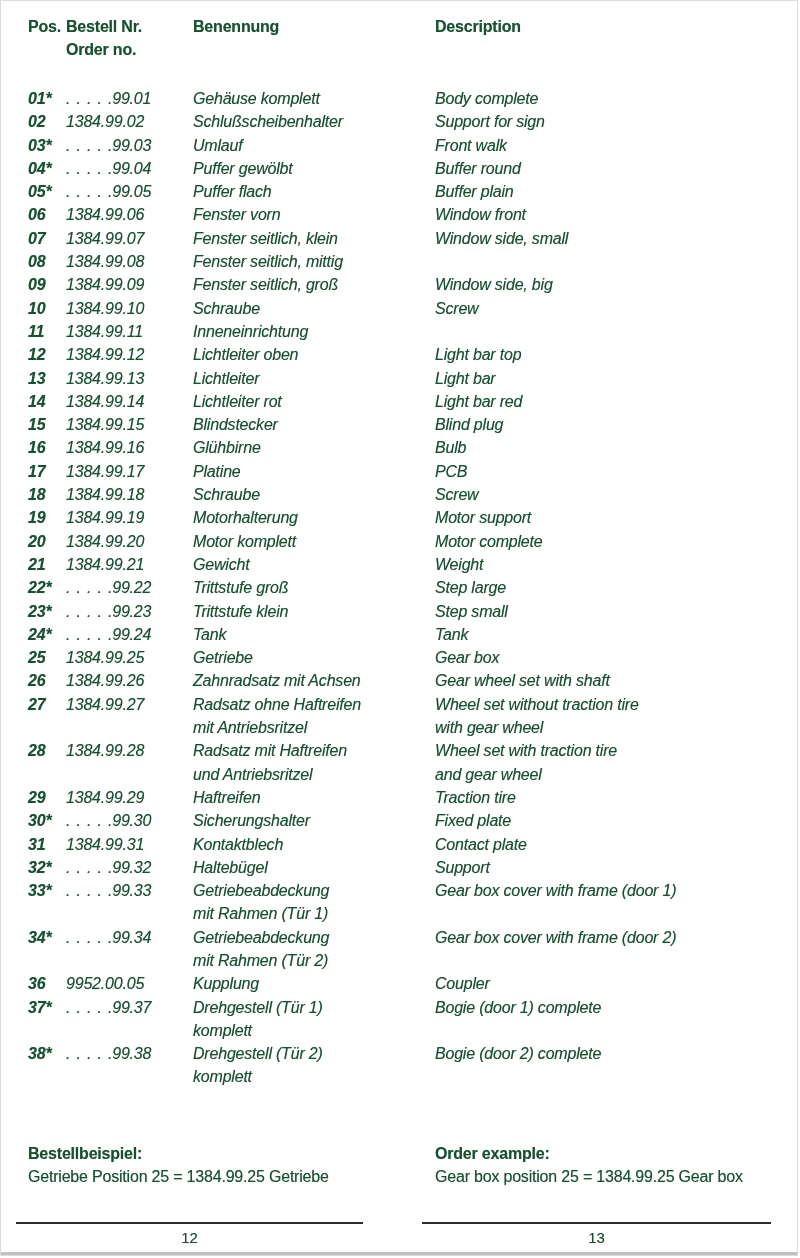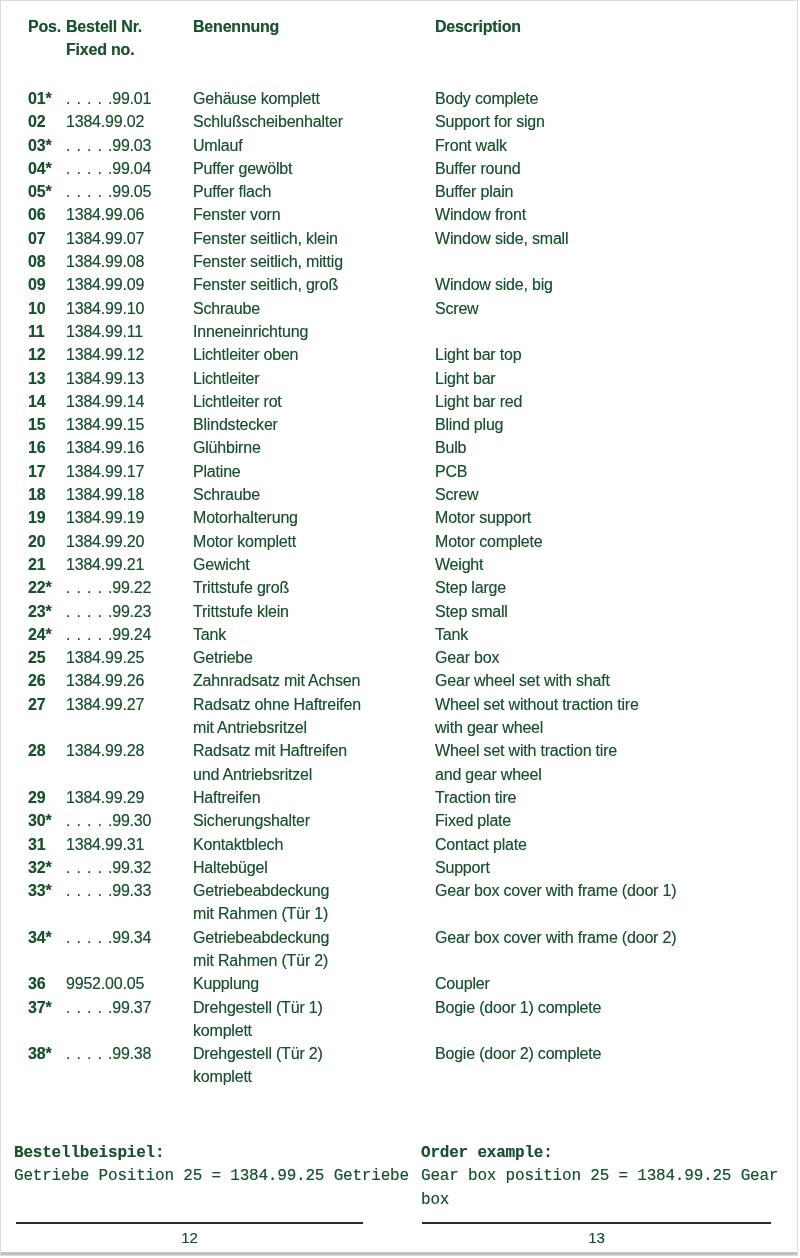--- a/index.html
+++ b/index.html
@@ -24,50 +24,49 @@
     display: grid;
     grid-template-columns: 38px 127px 242px auto;
     padding-left: 27px;
     padding-right: 8px;
   }
   .c { white-space: pre-line; }
   .header-row {
     position: absolute; top: 14px; left: 0; right: 0;
     font-weight: bold;
   }
-  .rows { position: absolute; top: 86px; left: 0; right: 0; }
+  .rows { position: absolute; top: 86px; left: 0; right: 0; font-style: italic; }
   .pos { font-weight: bold; }
   .order { word-spacing: 2px; }
   .footer {
     position: absolute; top: 1141px; left: 0; right: 0;
     display: grid;
     grid-template-columns: 407px auto;
-    padding-left: 13px;
-    font-family: Liberation Mono, monospace;
+    padding-left: 27px;
   }
   .ex-title { font-weight: bold; }
   .rule-block { position: absolute; text-align: center; }
   .rule-block.left  { left: 15px;  width: 347px; top: 1221px; }
   .rule-block.right { left: 421px; width: 349px; top: 1221px; }
   .rule-line { height: 2px; background: #2b2b2b; }
   .page-num { display: block; margin-top: 5px; font-size: 15px; line-height: 18px; }
   .bottom-bar {
     position: absolute; left: 0; right: 0; bottom: 0;
     height: 3px; background: #c2c2c2;
   }
 </style>
 </head>
 <body>
 
 <div class="page">
 
   <div class="grid header-row">
     <div class="c">Pos.</div>
     <div class="c">Bestell Nr.
-Fixed no.</div>
+Order no.</div>
     <div class="c">Benennung</div>
     <div class="c">Description</div>
   </div>
 
   <div class="rows">
 
       <div class="grid row">
         <div class="c pos">01*</div>
         <div class="c order">. . . . .99.01</div>
         <div class="c name">Gehäuse komplett</div>

